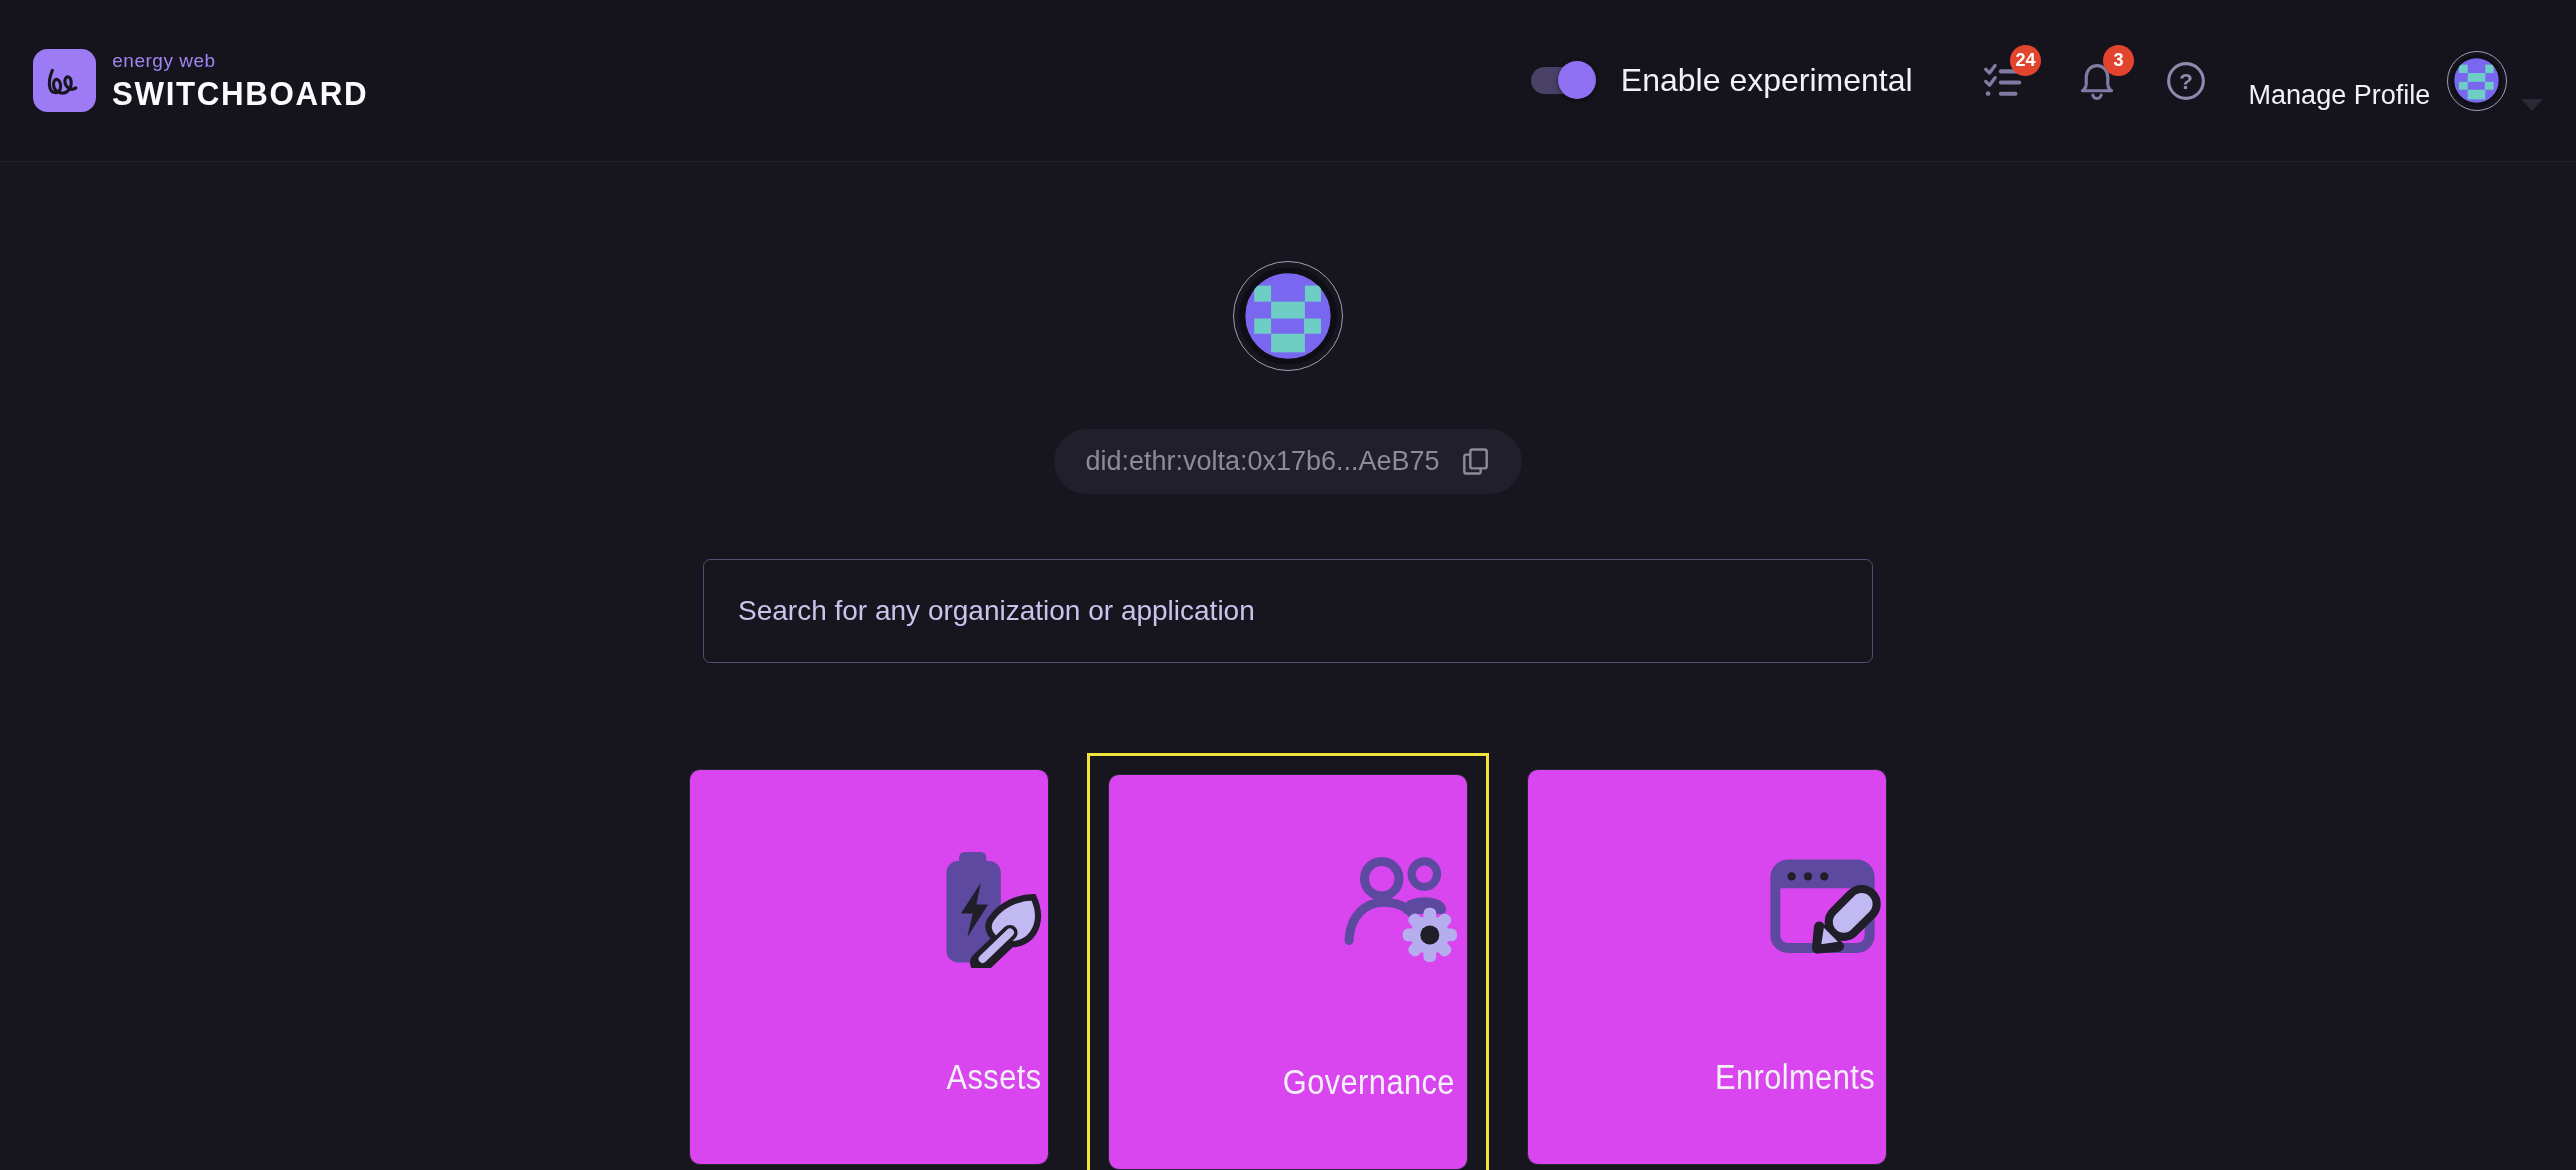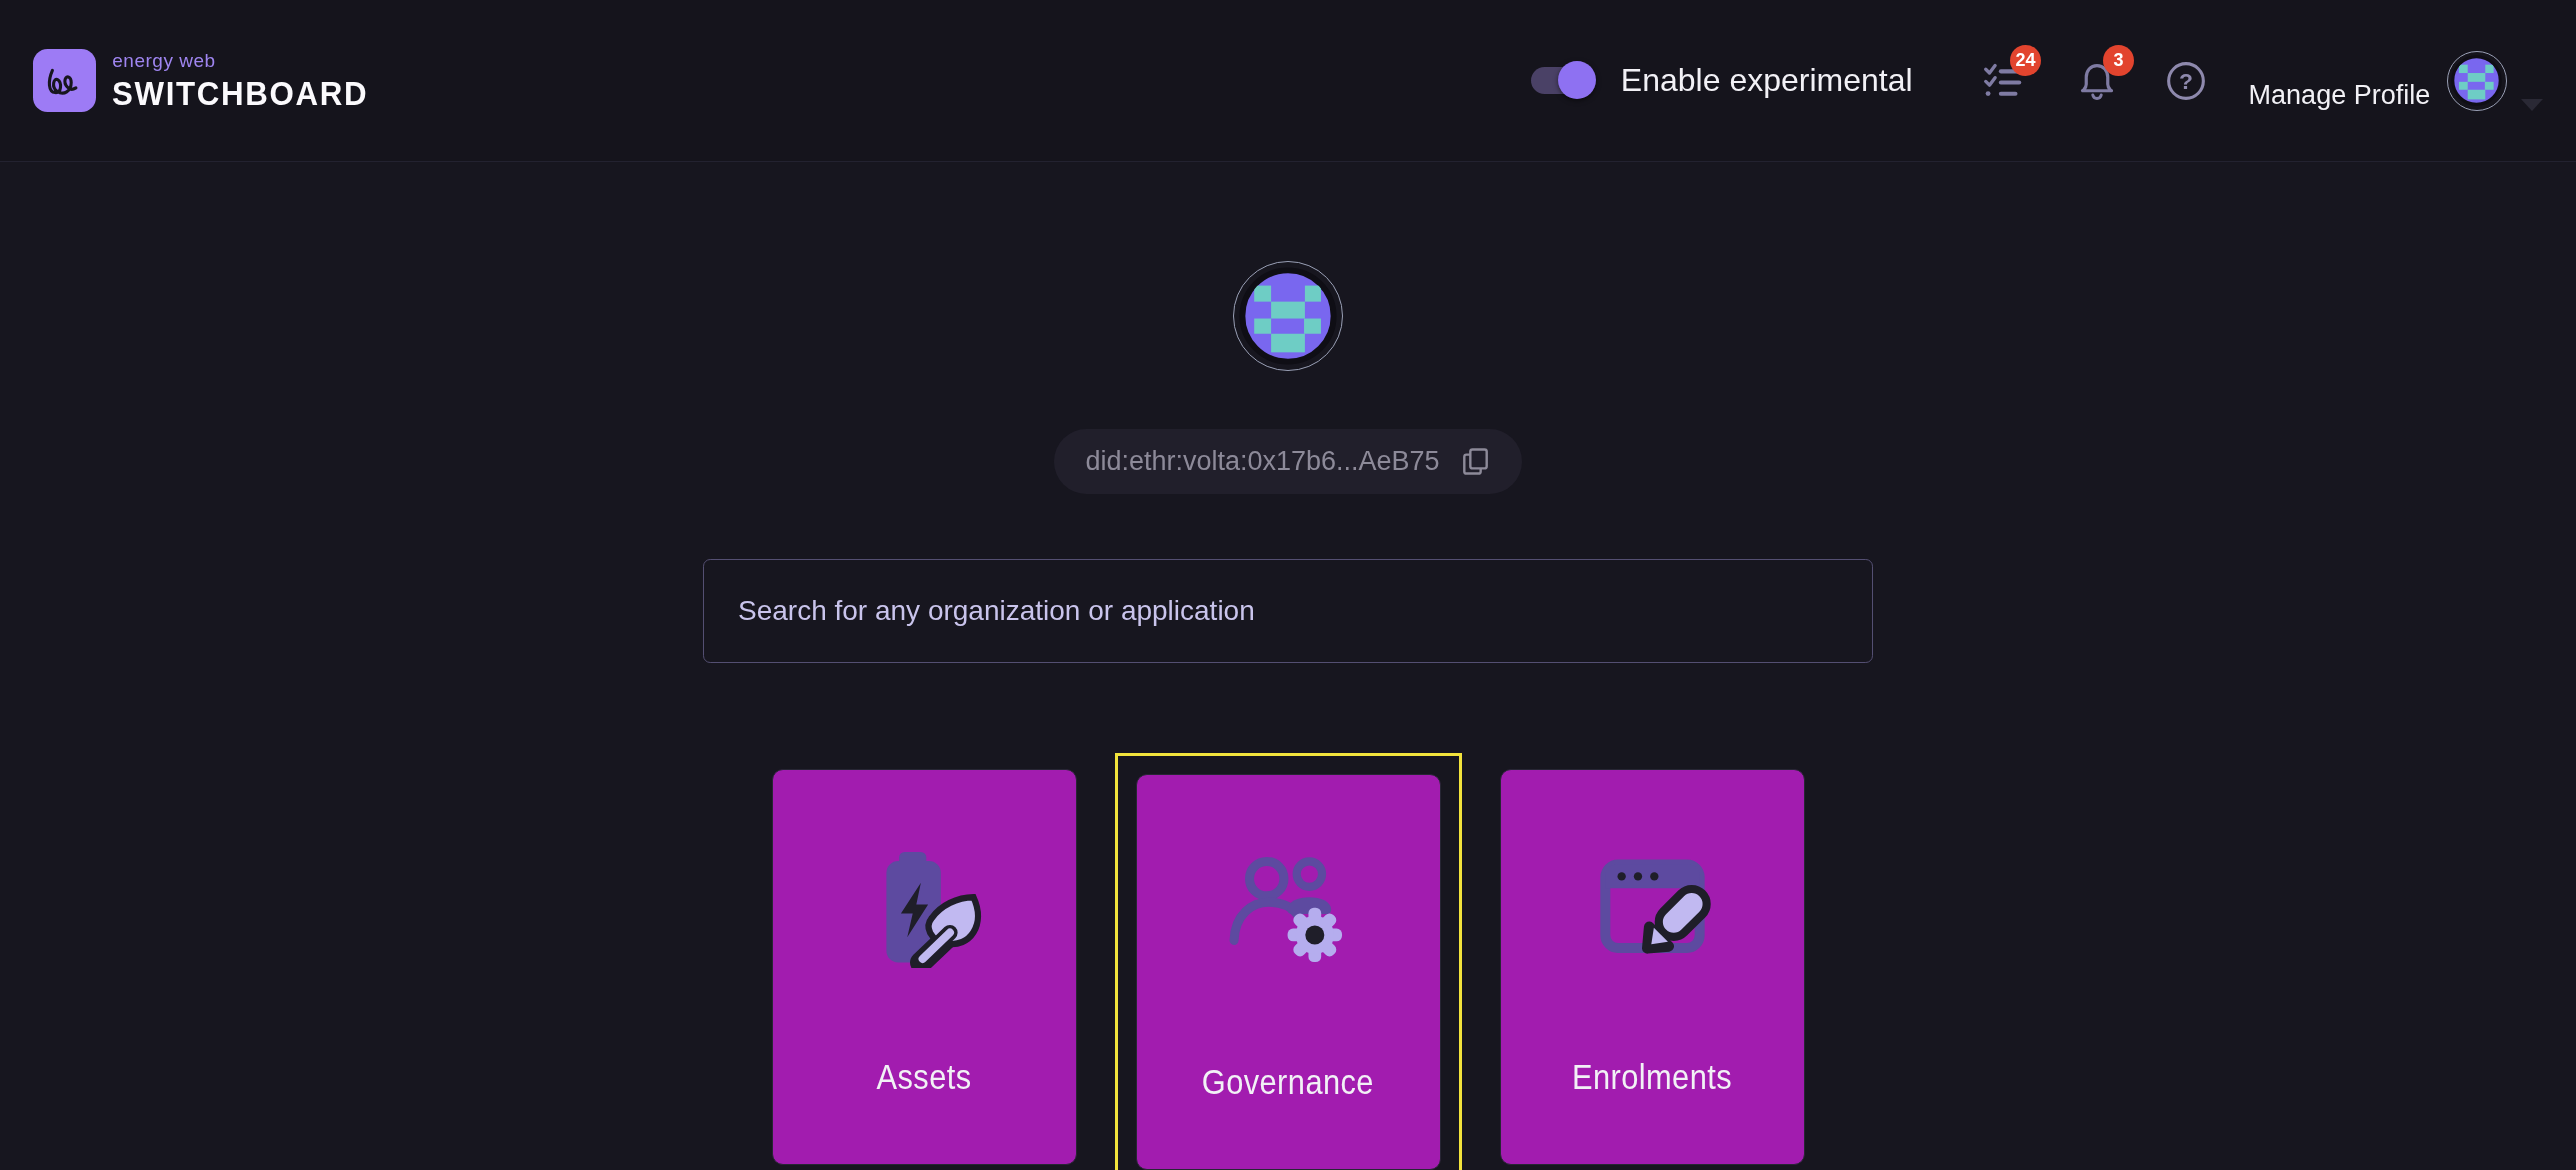--- a/index.html
+++ b/index.html
@@ -38,21 +38,21 @@
   .avatar-ring.big{width:110px;height:110px;margin-top:99px;}
 
   .did-chip{margin-top:58px;height:65px;display:flex;align-items:center;background:#211f2b;border-radius:36px;padding:0 31px;}
   .did-text{color:#8d8a99;font-size:27px;}
   .copy-btn{margin-left:20px;cursor:pointer;display:flex;}
 
   .search{margin-top:65px;width:1170px;height:104px;background:transparent;border:1.8px solid #544f72;border-radius:7.2px;padding:0 34px;font-size:28px;color:#c9c4ec;font-family:"Liberation Sans",sans-serif;outline:none;}
   .search::placeholder{color:#c9c4ec;opacity:1;}
 
   .cards{margin-top:106px;display:flex;align-items:flex-start;gap:38px;}
-  .card{width:305px;height:396px;background:#a21caf;border:1.8px solid #272634;border-radius:11px;display:flex;flex-direction:column;align-items:center;cursor:pointer;}
+  .card{width:360px;height:396px;background:#d946ef;border:1.8px solid #272634;border-radius:11px;display:flex;flex-direction:column;align-items:flex-end;cursor:pointer;}
   .card-icon{margin-top:71px;width:127px;height:127px;}
   .card-label{margin-top:89px;color:#f2f1f6;font-size:35px;letter-spacing:0.5px;display:inline-block;transform:scaleX(.88);}
   .highlight{border:3.6px solid #f2e33c;padding:18px;margin-top:-16.3px;}
 </style>
 </head>
 <body>
 
 <div class="page">
 
   <header>

